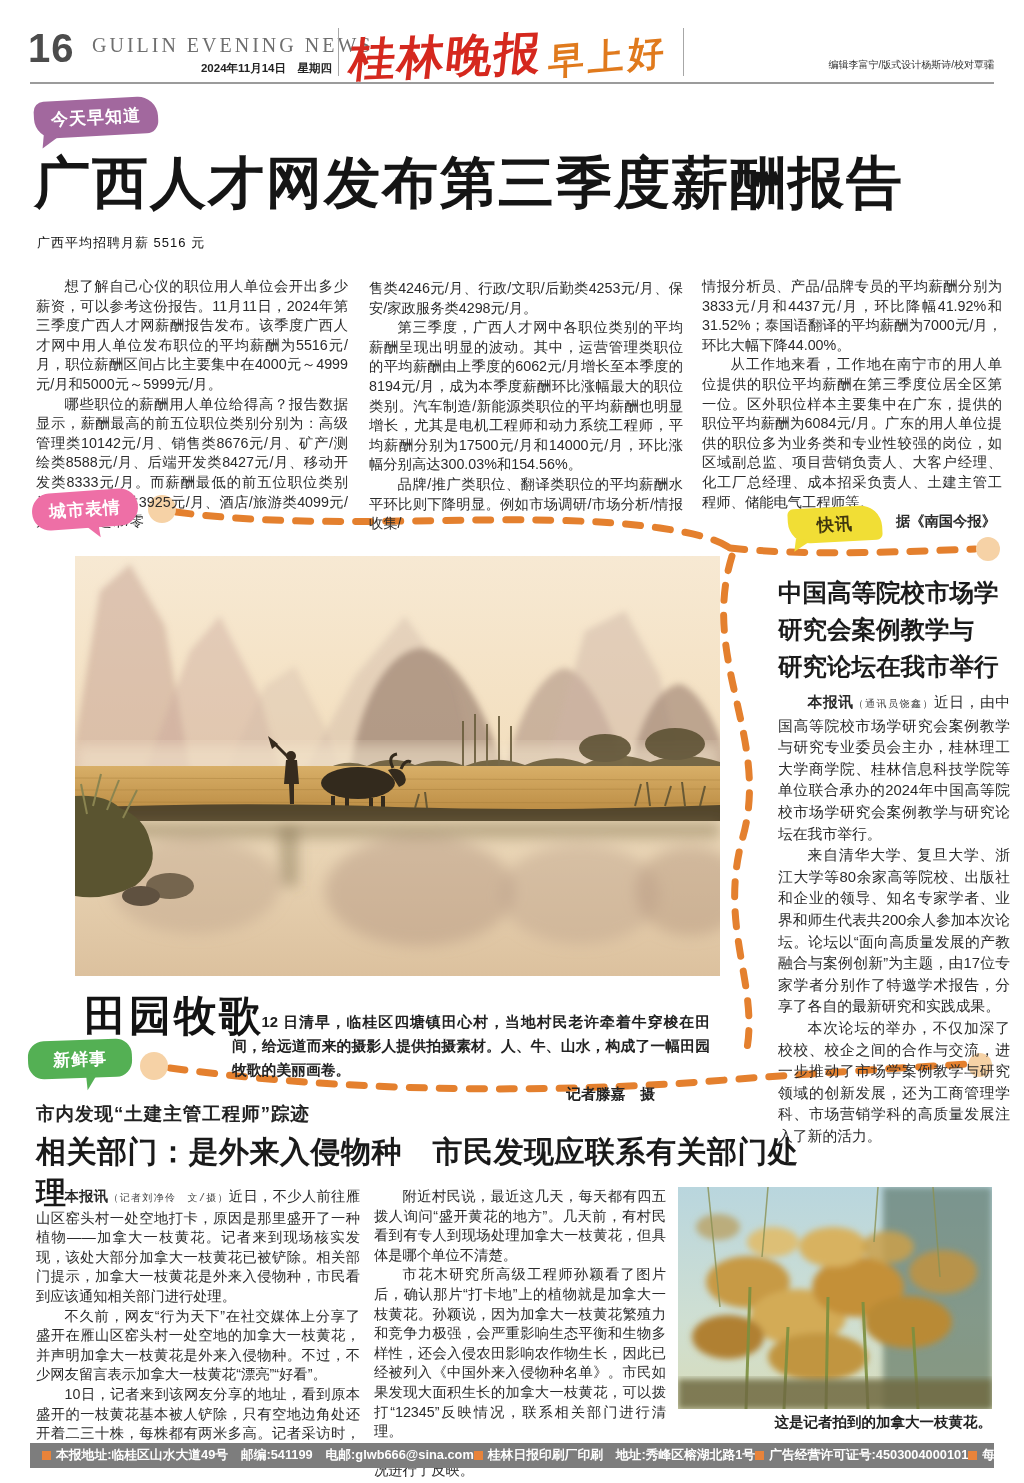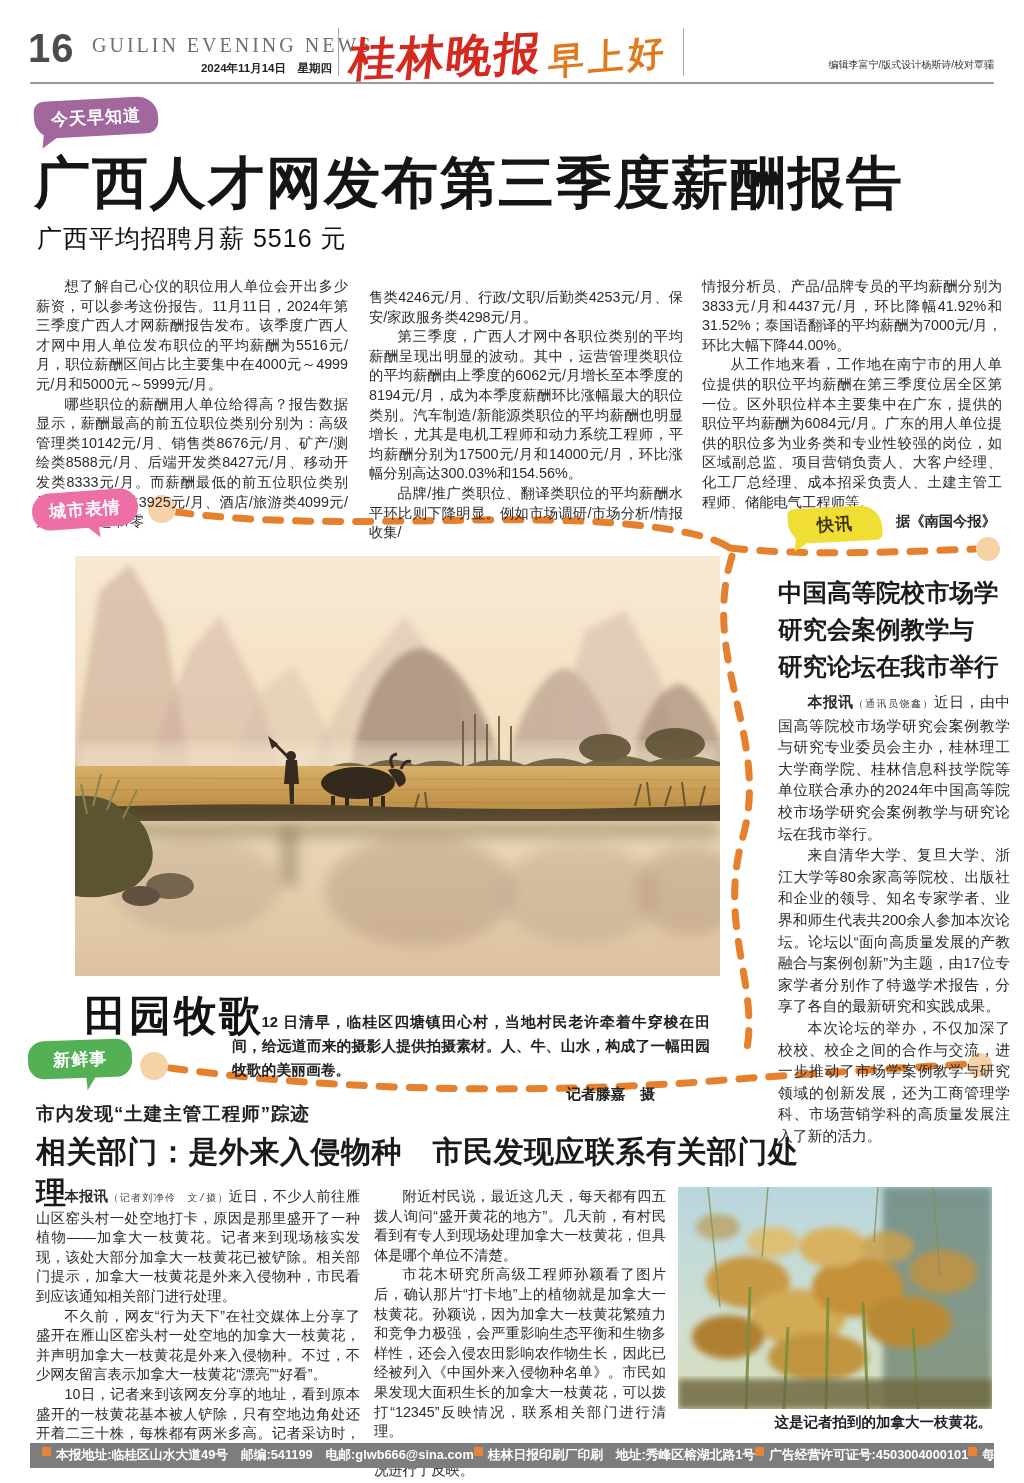--- a/index.html
+++ b/index.html
@@ -26,26 +26,26 @@
   .b-purple::after{left:8px;bottom:-11px;border-top:15px solid #a2689e;border-right:17px solid transparent;transform:rotate(8deg);}
   .b-pink{left:32px;top:491px;width:106px;height:37px;background:#ee6fa6;border-radius:18px;transform:rotate(-4deg);}
   .b-pink::after{left:52px;bottom:-11px;border-top:15px solid #ee6fa6;border-left:14px solid transparent;transform:rotate(-6deg);}
   .b-yellow{left:788px;top:507px;width:94px;height:35px;background:#f1de35;color:#41370e;border-radius:6px 22px 6px 22px;transform:rotate(-3deg);}
   .b-yellow::after{left:6px;bottom:-9px;border-top:13px solid #f1de35;border-right:15px solid transparent;transform:rotate(10deg);}
   .b-green{left:28px;top:1040px;width:104px;height:38px;background:#54b054;border-radius:16px;transform:rotate(-2deg);}
   .b-green::after{left:58px;bottom:-12px;border-top:16px solid #54b054;border-right:12px solid transparent;transform:rotate(-4deg);}
 
   
   .headline1{left:34px;top:146px;width:956px;font-size:56px;font-weight:900;color:#151515;letter-spacing:2px;font-stretch:condensed;}
-  .subhead1{left:37px;top:222px;font-size:25px;font-weight:500;color:#111;letter-spacing:1px;}
+  .subhead1{left:37px;top:234px;font-size:13px;font-weight:500;color:#111;letter-spacing:1px;}
   .col{text-align:justify;font-size:14.3px;line-height:19.6px;color:#2b2b2b;}
   .col p{margin:0;text-indent:2em;}
   .col p.cont{text-indent:0;}
   .c1{left:36px;top:277px;width:312px;}
-  .c2{left:369px;top:288px;width:314px;}
+  .c2{left:369px;top:279px;width:314px;}
   .c3{left:702px;top:277px;width:300px;}
   .credit-r{text-align:right;font-weight:600;padding-right:6px;}
   .blead{font-weight:800;}
   .paren{font-size:10px;color:#444;letter-spacing:1px;font-family:Liberation Mono, monospace;}
 
   
   .mainphoto{left:75px;top:556px;width:645px;height:420px;}
   .feat-title{left:84px;top:988px;font-size:42px;font-weight:900;color:#131313;letter-spacing:3px;}
   .feat-cap{left:232px;top:986px;width:478px;font-size:14.8px;line-height:24px;font-weight:600;color:#222;text-align:justify;margin-top:24px;}
   .feat-cap p{margin:0;text-indent:2em;}
@@ -59,21 +59,21 @@
   .kicker{left:36px;top:1101px;font-size:18.5px;font-weight:700;color:#222;letter-spacing:1px;}
   .headline2{left:36px;top:1132px;width:780px;font-size:30px;font-weight:900;color:#1a1a1a;letter-spacing:0.5px;}
   .d1{left:36px;top:1187px;width:324px;}
   .d2{left:374px;top:1187px;width:292px;}
   .flowerphoto{left:678px;top:1187px;width:314px;height:222px;}
   .flower-cap{left:678px;top:1413px;width:314px;font-size:14.5px;font-weight:600;color:#222;text-align:right;}
 
   
   .footer{left:30px;top:1443px;width:964px;height:25px;background:#7d7d7d;display:flex;align-items:center;
           justify-content:space-between;padding:0 12px;box-sizing:border-box;color:#fff;font-size:12.8px;font-weight:700;}
-  .fitem{display:flex;white-space:nowrap;}
+  .fitem{display:flex;align-items:center;white-space:nowrap;}
   .sq{display:inline-block;width:9px;height:9px;background:#e8833a;margin-right:5px;}
 
   .decor{left:0;top:0;pointer-events:none;}
 </style>
 </head>
 <body>
 
 <div class="page">
 
   <svg class="abs decor" width="1024" height="1483" viewBox="0 0 1024 1483">

